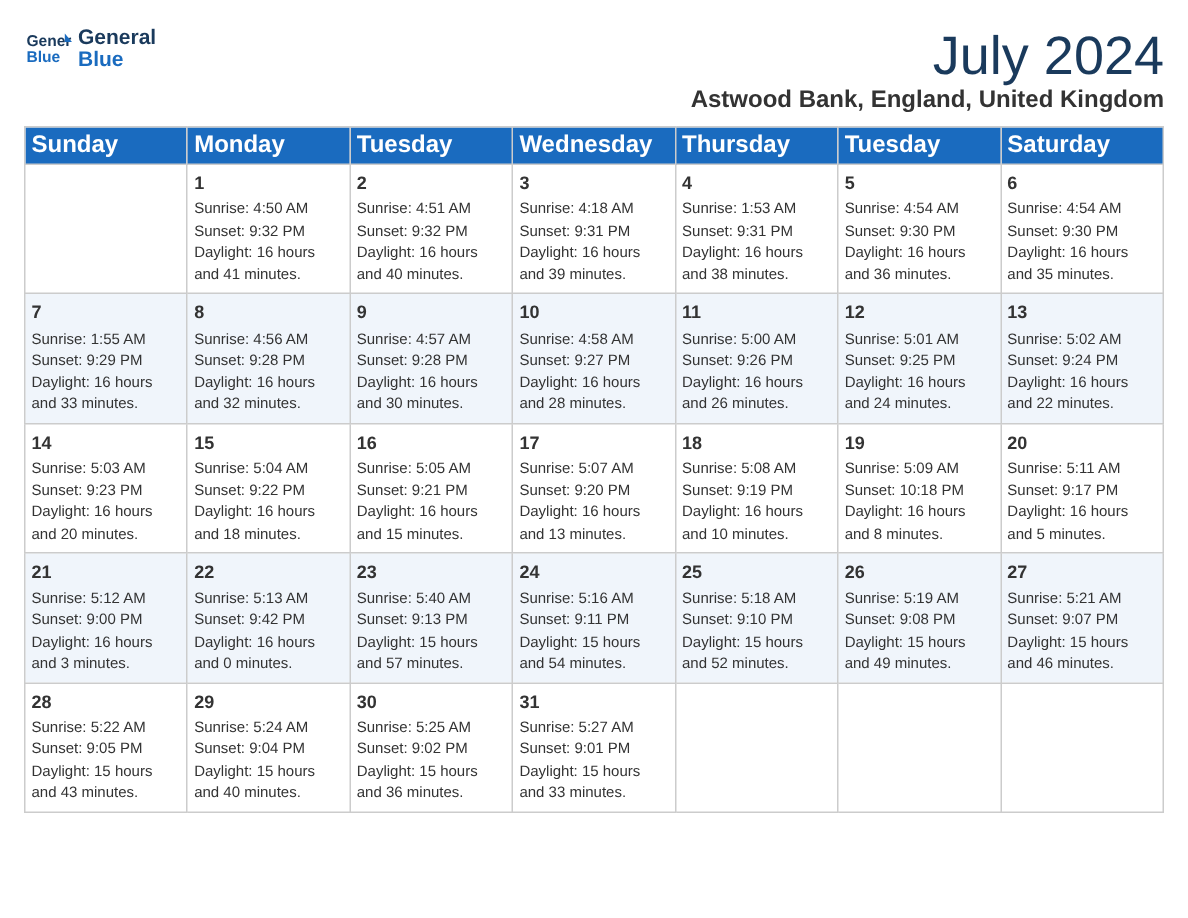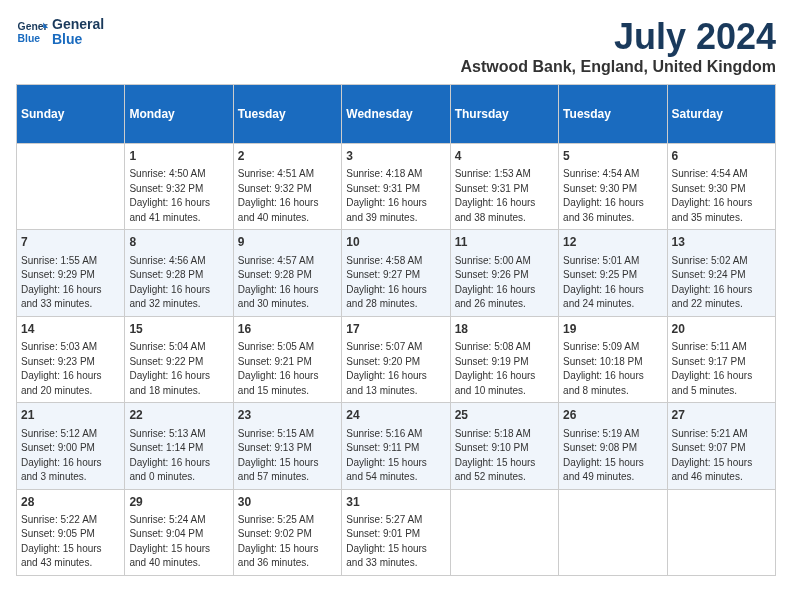--- a/index.html
+++ b/index.html
@@ -23,39 +23,39 @@
     }
     .logo-icon {
       width: 32px;
       height: 32px;
     }
     .title-block {
       text-align: right;
     }
     .month-year {
       font-size: 36px;
-      font-weight: bold;
+      font-weight: normal;
       color: #1a3a5c;
     }
     .location {
       font-size: 16px;
       color: #333;
       font-weight: bold;
     }
     table {
       width: 100%;
       border-collapse: collapse;
       font-size: 10.5px;
     }
     thead tr th {
       background-color: #1a6bbf;
       color: white;
-      padding: 22px 4px;
+      padding: 3px 4px;
       text-align: left;
-      font-size: 12px;
+      font-size: 16px;
       font-weight: bold;
       border: 1px solid #ccc;
     }
     tbody tr td {
       border: 1px solid #ccc;
       vertical-align: top;
       padding: 4px 4px;
       height: 80px;
       width: 108px;
       font-size: 10px;
@@ -263,27 +263,27 @@
         <td>
           <span class="day-number">21</span>
           <div>Sunrise: 5:12 AM</div>
           <div>Sunset: 9:00 PM</div>
           <div>Daylight: 16 hours</div>
           <div>and 3 minutes.</div>
         </td>
         <td>
           <span class="day-number">22</span>
           <div>Sunrise: 5:13 AM</div>
-          <div>Sunset: 1:14 PM</div>
+          <div>Sunset: 9:42 PM</div>
           <div>Daylight: 16 hours</div>
           <div>and 0 minutes.</div>
         </td>
         <td>
           <span class="day-number">23</span>
-          <div>Sunrise: 5:15 AM</div>
+          <div>Sunrise: 5:40 AM</div>
           <div>Sunset: 9:13 PM</div>
           <div>Daylight: 15 hours</div>
           <div>and 57 minutes.</div>
         </td>
         <td>
           <span class="day-number">24</span>
           <div>Sunrise: 5:16 AM</div>
           <div>Sunset: 9:11 PM</div>
           <div>Daylight: 15 hours</div>
           <div>and 54 minutes.</div>

